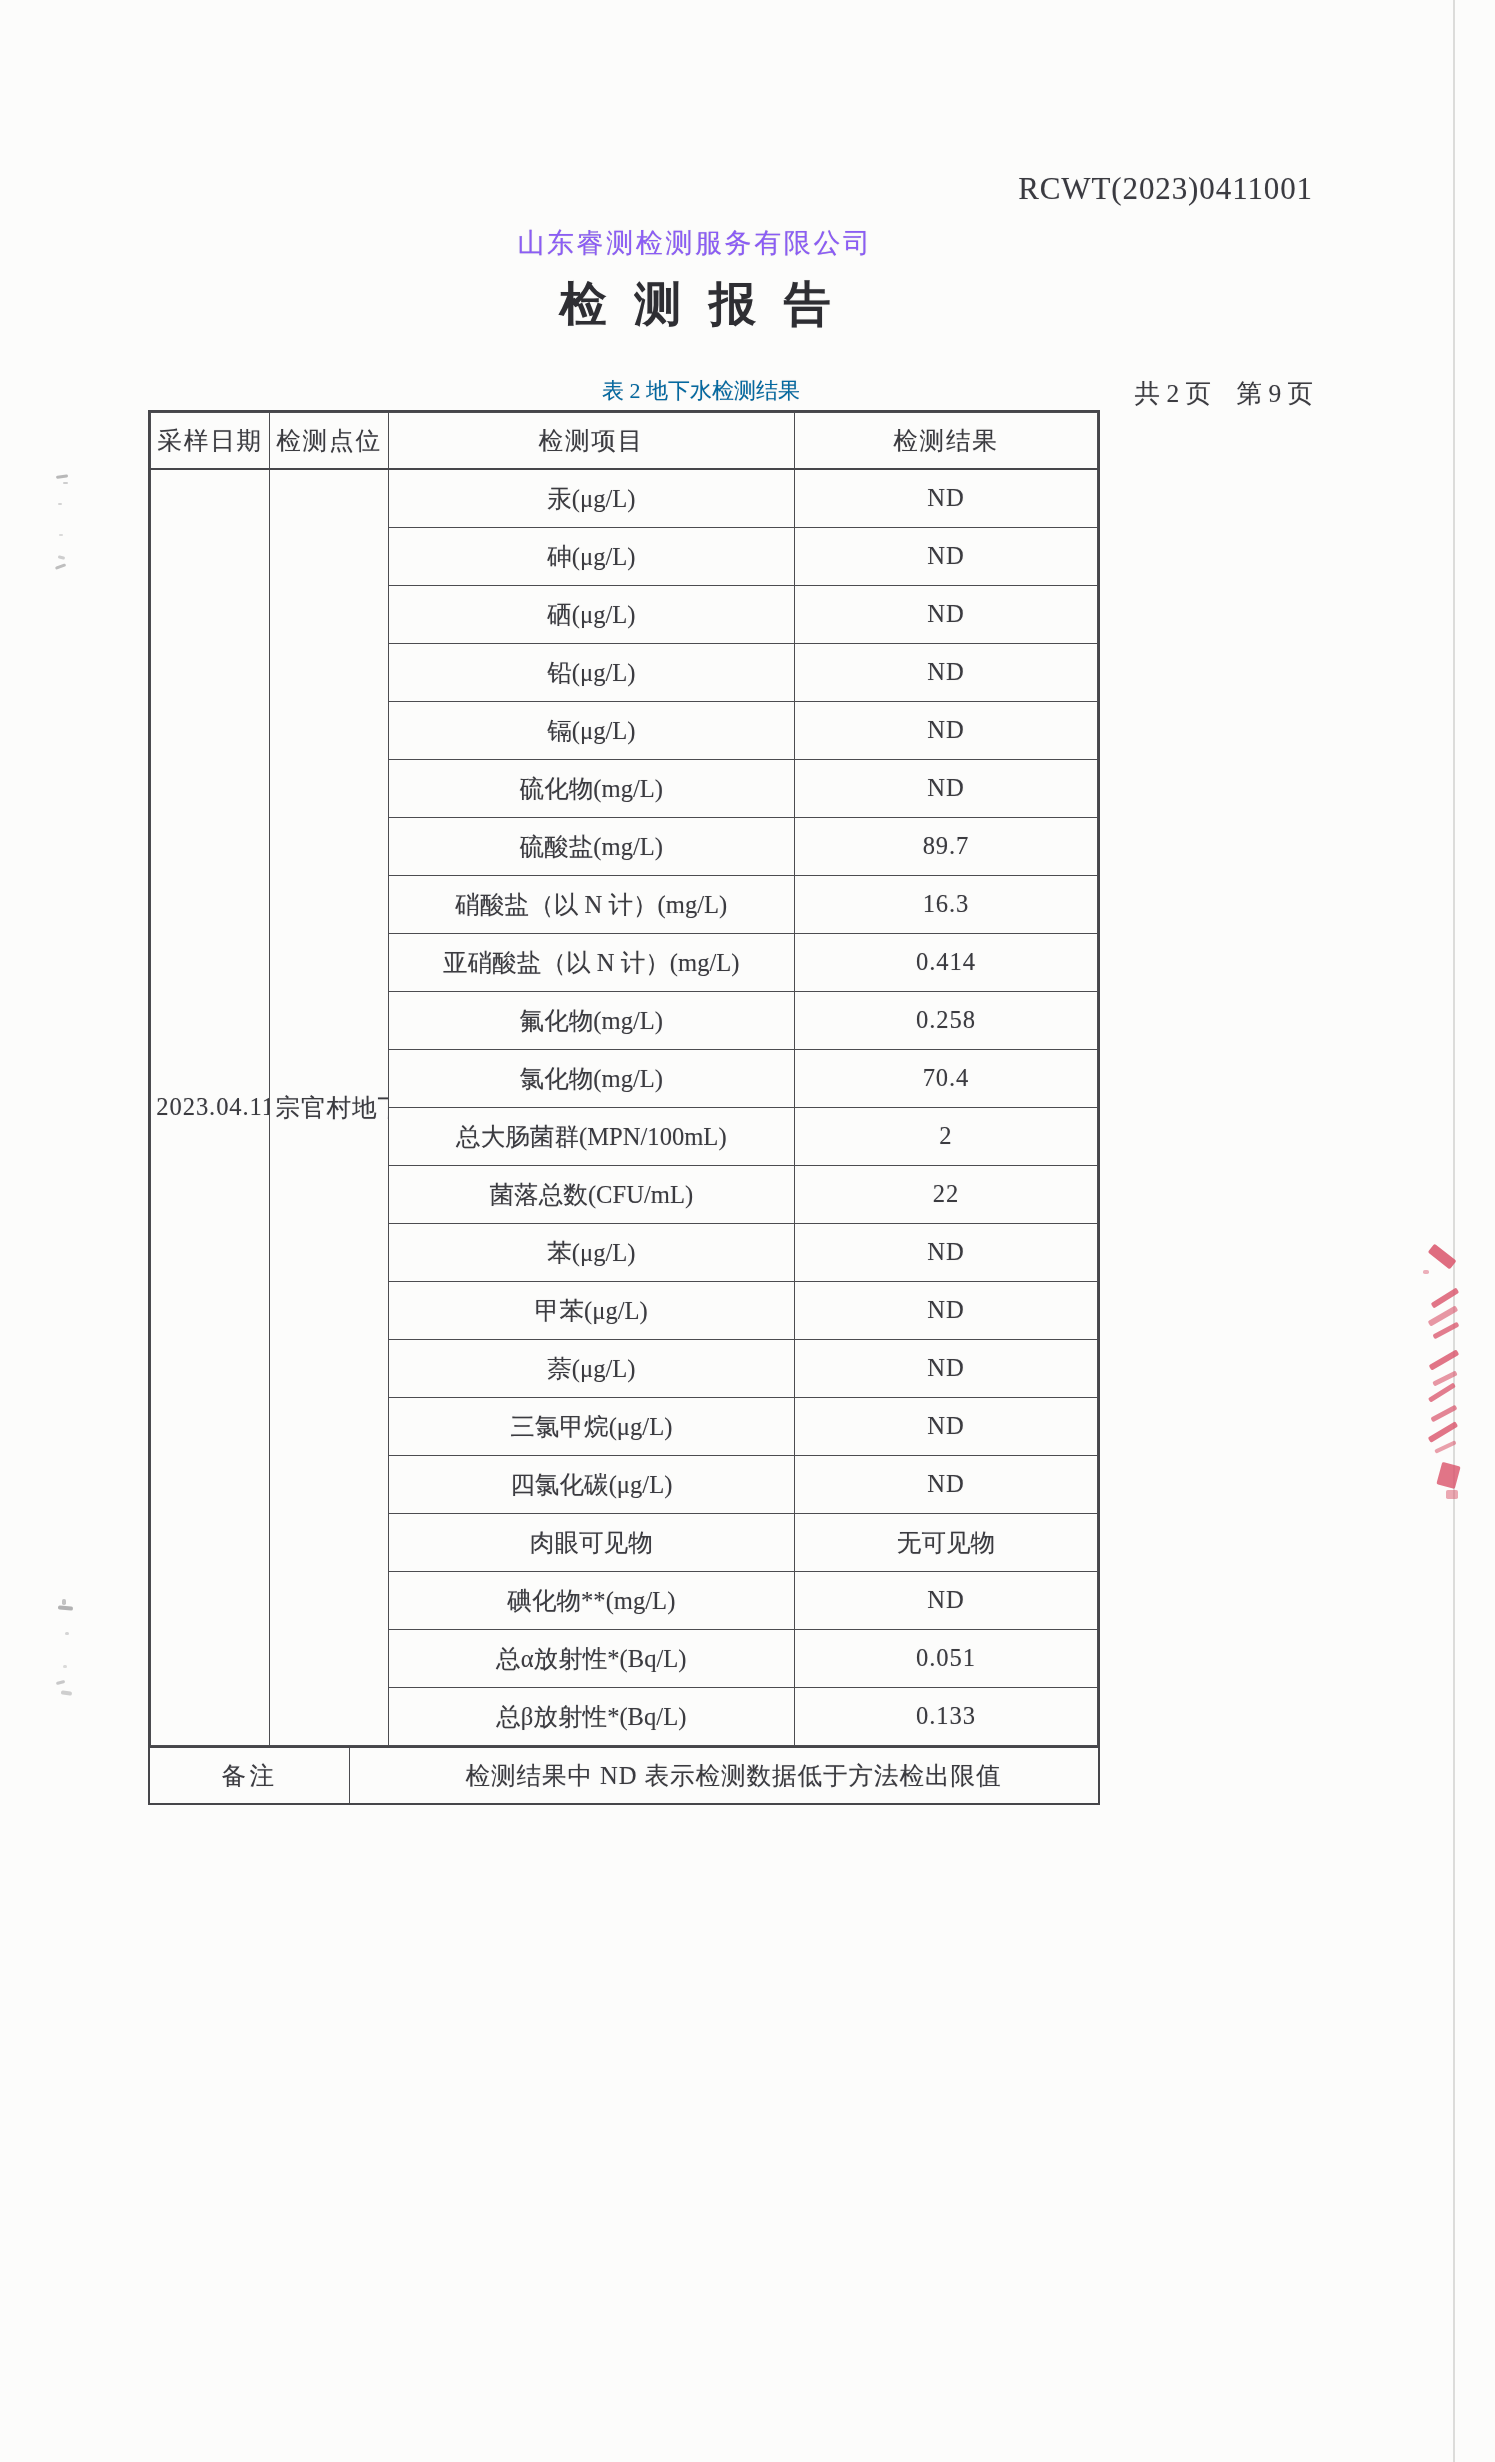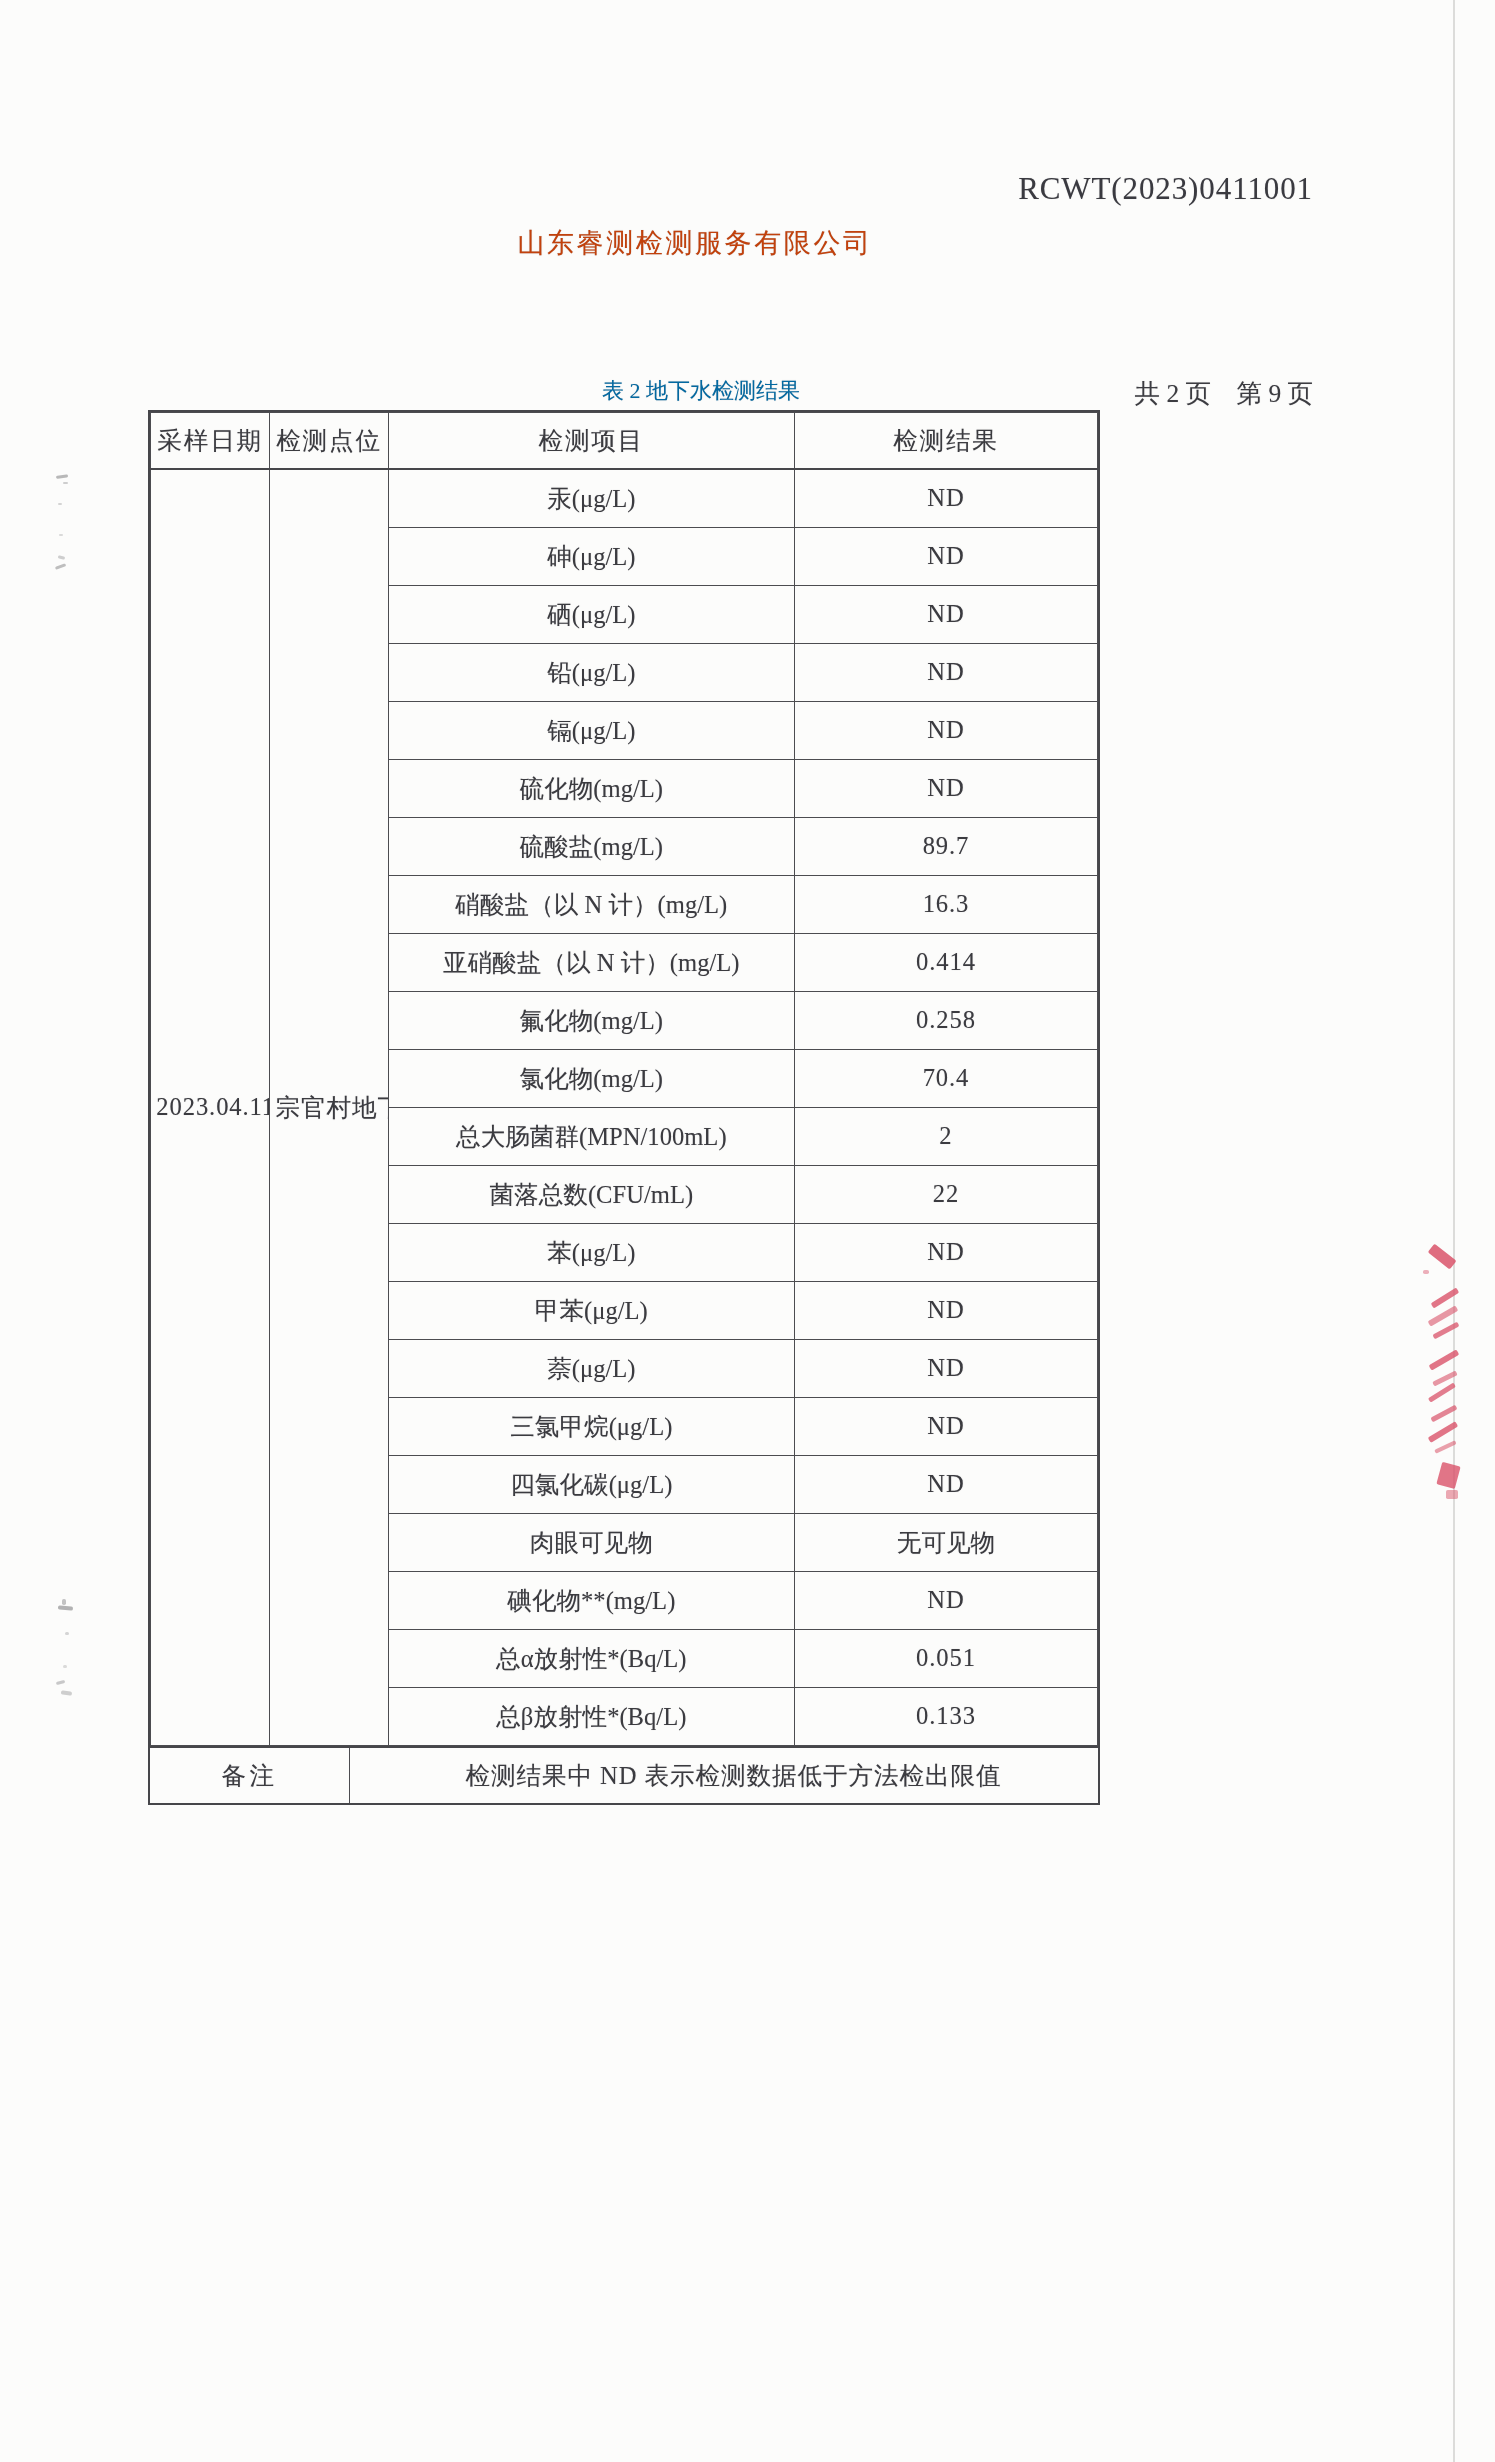--- a/index.html
+++ b/index.html
@@ -6,21 +6,21 @@
   #page{
     position:relative;width:1495px;height:2462px;margin:0 auto;
     background:#fcfcfb;overflow:hidden;
     font-family:"Liberation Serif","DejaVu Serif",serif;
     color:#3f3f44;
     text-shadow:0 0 0.9px rgba(80,80,85,.35);
   }
   
   .report-no{position:absolute;top:171px;right:182px;font-size:31px;letter-spacing:0.9px;color:#3a3a40;}
   .company{position:absolute;top:225px;left:695px;transform:translateX(-50%);
-    font-size:27px;letter-spacing:2.6px;color:#c2410c;}
+    font-size:27px;letter-spacing:2.6px;color:#8b5cf6;}
   .doc-title{position:absolute;top:273px;left:699px;transform:translateX(-50%);
     font-size:47px;font-weight:bold;letter-spacing:8px;color:#2e2e33;white-space:nowrap;}
   .caption{position:absolute;top:376px;left:602px;font-size:22px;color:#0369a1;}
   .pagination{position:absolute;top:376px;right:182px;font-size:25.5px;color:#3c3c41;}
 
   
   .table-wrap{
     position:absolute;left:148px;top:410px;width:952px;
     border:2.6px solid #46464a;background:transparent;box-sizing:border-box;
   }
@@ -83,20 +83,21 @@
   .mB5{left:56px;top:1681px;width:8.8px;height:2.6px;transform:rotate(-15deg);opacity:.45;}
   .mB6{left:61px;top:1691px;width:11.4px;height:3.5px;transform:rotate(8deg);opacity:.4;}
 </style>
 </head>
 <body>
 
 <div id="page">
 
   <div class="report-no">RCWT(2023)0411001</div>
   <div class="company">山东睿测检测服务有限公司</div>
+  <div class="doc-title">检 测 报 告</div>
   <div class="caption">表 2 地下水检测结果</div>
   <div class="pagination">共 2 页　第 9 页</div>
 
   <div class="table-wrap">
     <table class="results">
       <colgroup>
         <col style="width:12.6%">
           <col style="width:12.5%">
           <col style="width:42.9%">
           <col style="width:32%">

